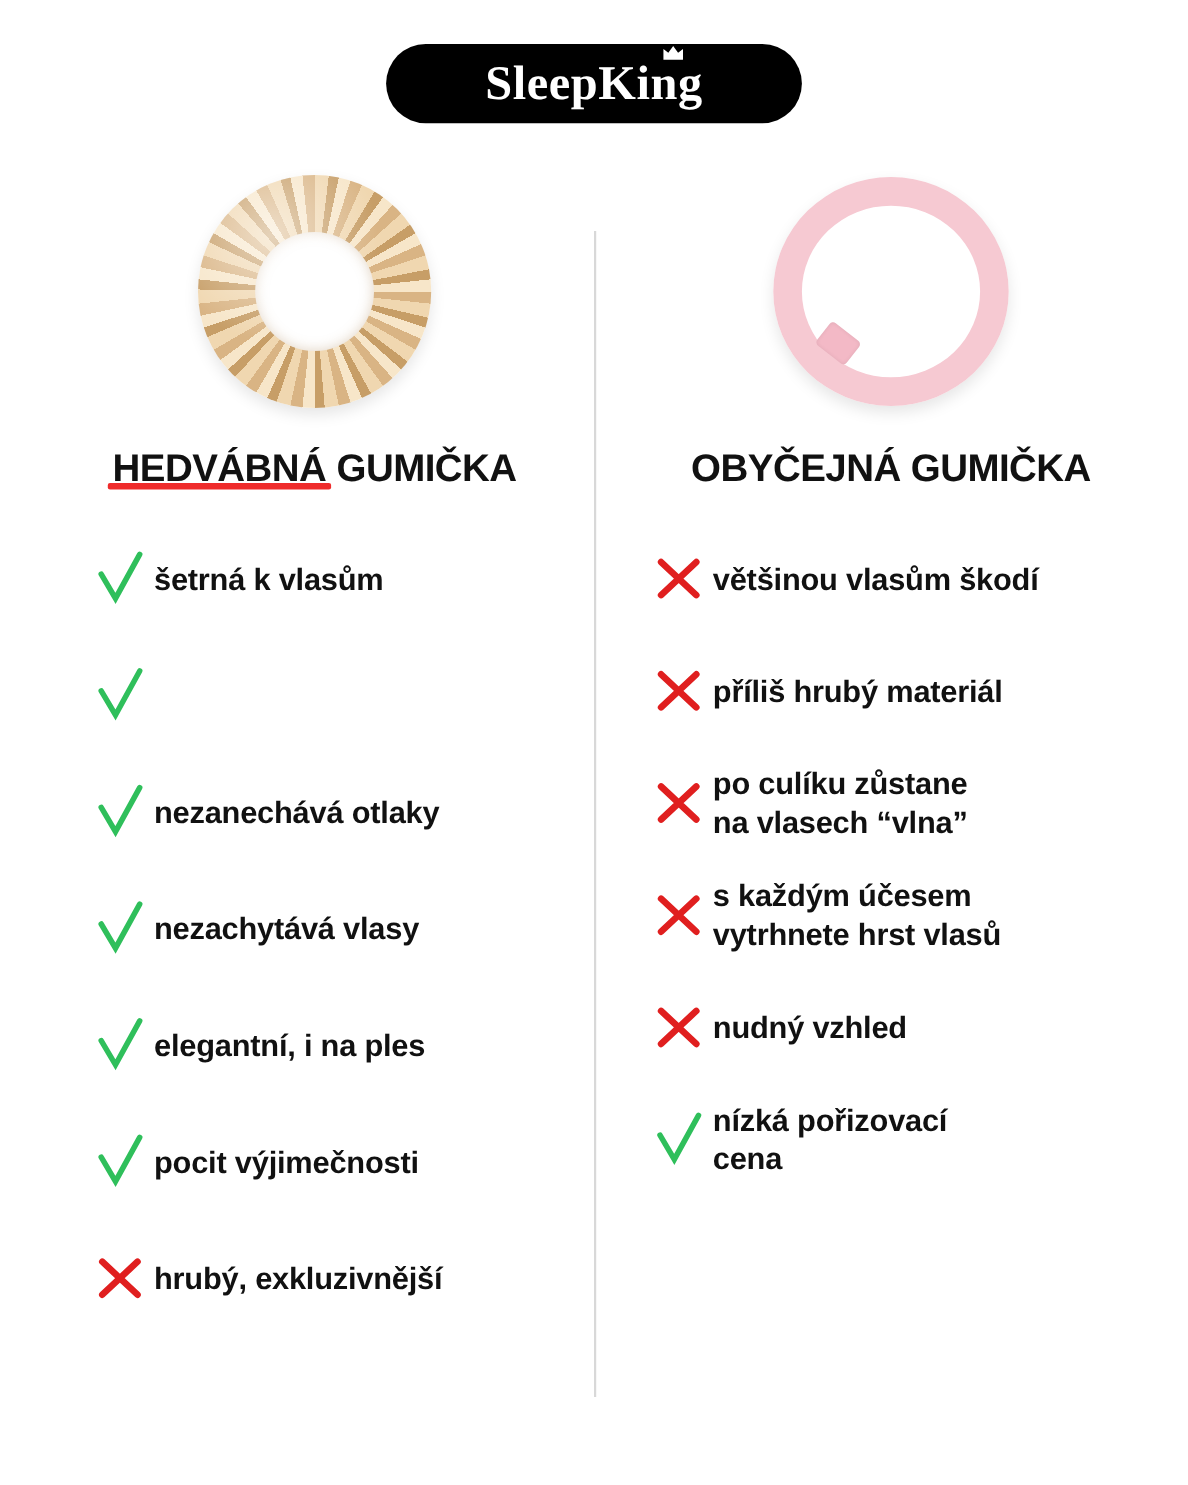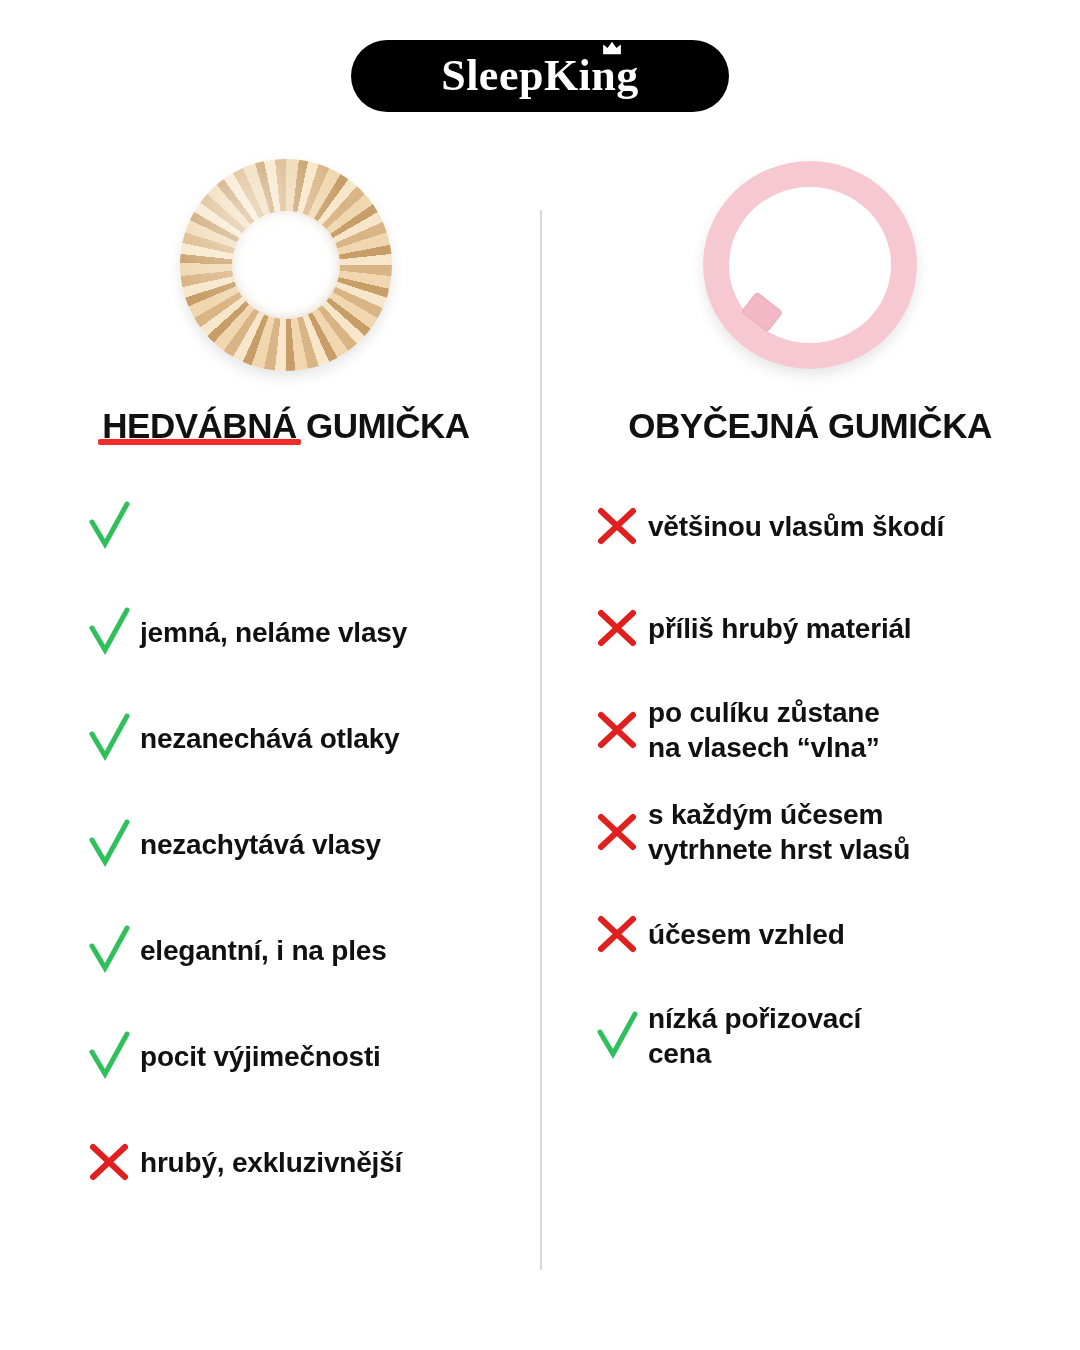--- a/index.html
+++ b/index.html
@@ -210,29 +210,29 @@
   </div>
 
   <div class="list">
 
     <div class="row">
       <span class="mark">
         <svg class="ico" width="46" height="52" viewBox="0 0 46 52">
             <path d="M6 22 L19 44 L41 4" stroke="#2fbf5b" stroke-width="5" fill="none" stroke-linecap="round"></path>
           </svg>
       </span>
-    </div>
-
-    <div class="row">
-      <span class="mark">
-        <svg class="ico" width="46" height="52" viewBox="0 0 46 52">
-            <path d="M6 22 L19 44 L41 4" stroke="#2fbf5b" stroke-width="5" fill="none" stroke-linecap="round"></path>
-          </svg>
-      </span>
-      <span class="label">jemná, neláme vlasy</span>
+      <span class="label">šetrná k vlasům</span>
+    </div>
+
+    <div class="row">
+      <span class="mark">
+        <svg class="ico" width="46" height="52" viewBox="0 0 46 52">
+            <path d="M6 22 L19 44 L41 4" stroke="#2fbf5b" stroke-width="5" fill="none" stroke-linecap="round"></path>
+          </svg>
+      </span>
     </div>
 
     <div class="row">
       <span class="mark">
         <svg class="ico" width="46" height="52" viewBox="0 0 46 52">
             <path d="M6 22 L19 44 L41 4" stroke="#2fbf5b" stroke-width="5" fill="none" stroke-linecap="round"></path>
           </svg>
       </span>
       <span class="label">nezanechává otlaky</span>
     </div>
@@ -332,21 +332,21 @@
       </span>
     </div>
 
     <div class="row">
       <span class="mark">
         <svg class="ico" width="46" height="46" viewBox="0 0 46 46">
             <path d="M7 8 L39 38 M39 8 L7 38" stroke="#e01f1f" stroke-width="6" stroke-linecap="round"></path>
           </svg>
       </span>
       <span class="label">
-        <span class="sub">účesem vzhled</span>
+        <span class="sub">nudný vzhled</span>
       </span>
     </div>
 
 
     <div class="row">
       <span class="mark">
         <svg class="ico" width="46" height="52" viewBox="0 0 46 52">
             <path d="M6 22 L19 44 L41 4" stroke="#2fbf5b" stroke-width="5" fill="none" stroke-linecap="round"></path>
           </svg>
       </span>

